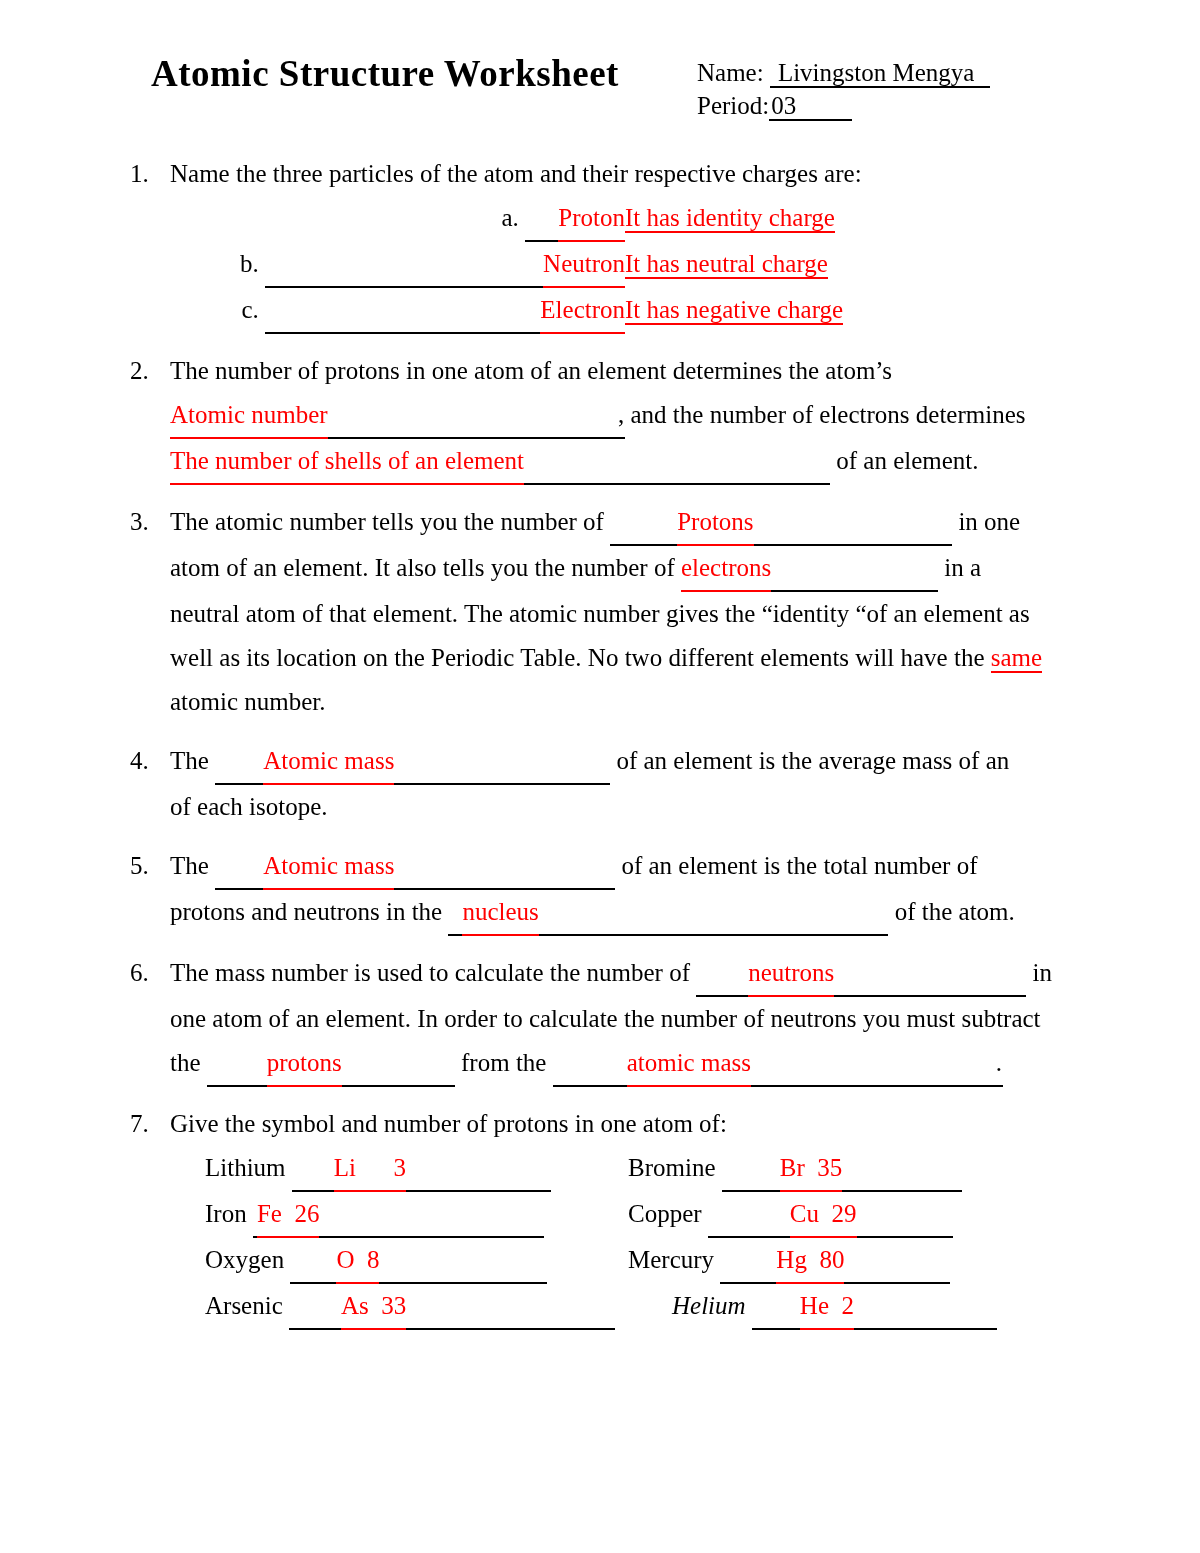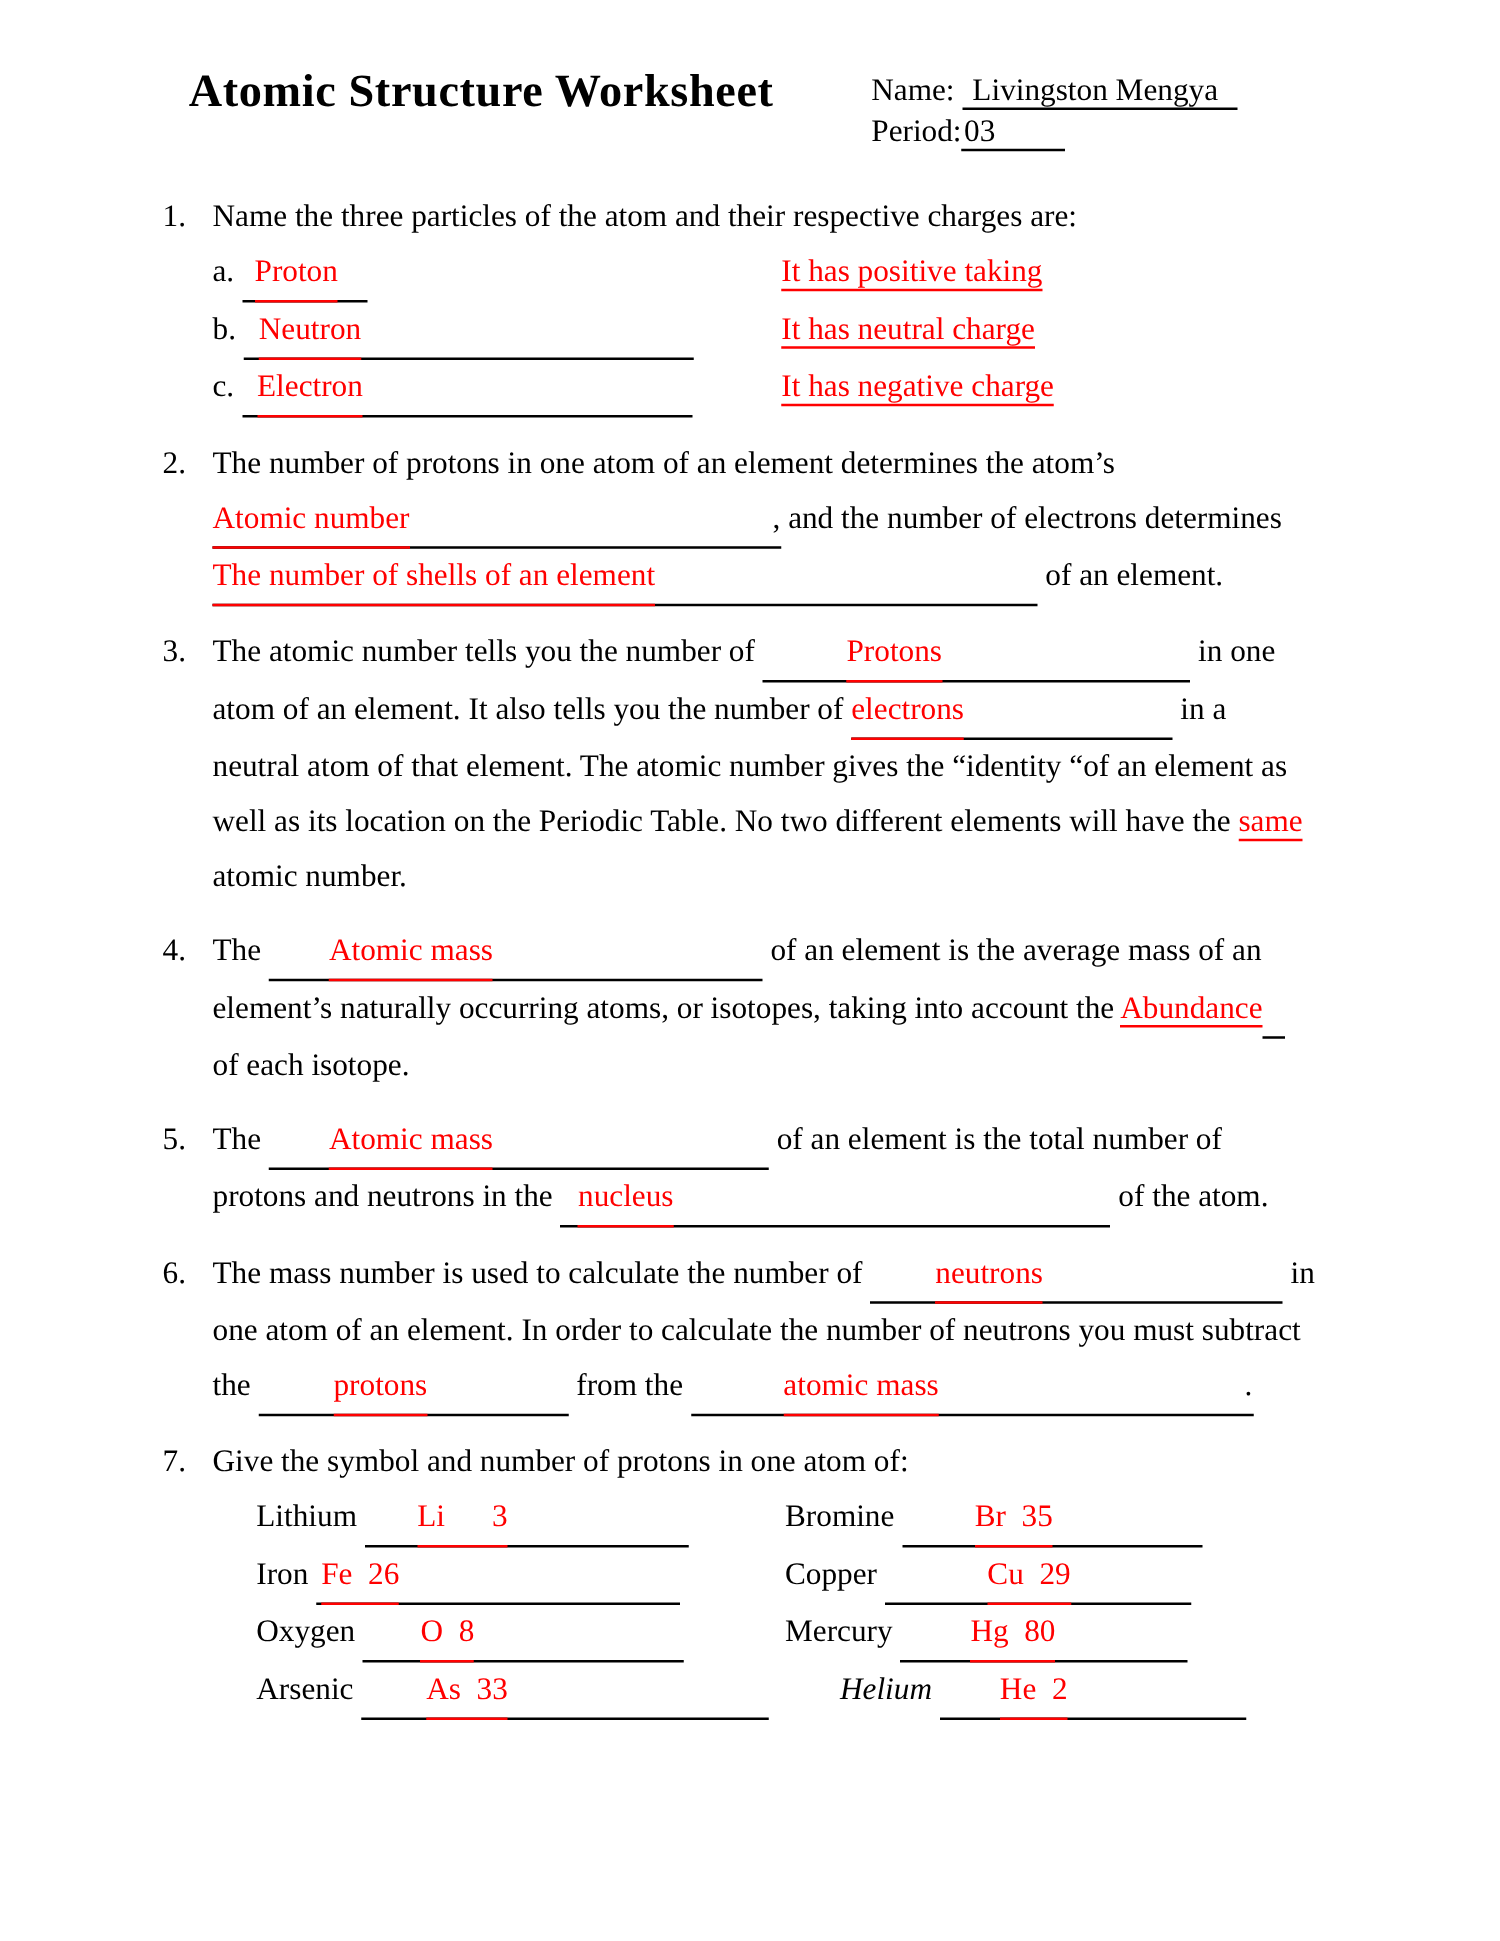--- a/index.html
+++ b/index.html
@@ -60,21 +60,21 @@
   .bk-q6a{width:330px}.bk-q6b{width:248px}.bk-q6c{width:450px}
   .bk-li{width:259px}.bk-fe{width:291px}.bk-ox{width:257px}.bk-as{width:326px}
   .bk-br{width:240px}.bk-cu{width:245px}.bk-hg{width:230px}.bk-he{width:245px}
   
   .ml4{margin-left:4px}.ml10{margin-left:10px}.ml12{margin-left:12px}
   .ml14{margin-left:14px}.ml42{margin-left:42px}.ml46{margin-left:46px}
   .ml48{margin-left:48px}.ml52{margin-left:52px}.ml56{margin-left:56px}
   .ml58{margin-left:58px}.ml60{margin-left:60px}.ml67{margin-left:67px}
   .ml72{margin-left:48px}.ml74{margin-left:74px}.ml82{margin-left:82px}
   
-  .q1-left{display:inline-block;width:455px;}
+  .q1-left{display:inline-block;width:455px;text-align:right;}
   
   .q7row{margin-left:35px;}
   .q7left{display:inline-block;width:423px;}
   .he-label{display:inline-block;margin-left:44px;font-style:italic;}
 </style>
 </head>
 <body>
 
 <div class="header">
   <div class="title">Atomic Structure Worksheet</div>
@@ -87,21 +87,21 @@
       <span>Period:</span><span class="fill period-fill">03</span>
     </div>
   </div>
 </div>
 
 <div class="q">
   <span class="qnum">1.</span>
   <div class="line">Name the three particles of the atom and their respective charges are:</div>
   <div class="line">
     <span class="q1-left"><span>a.</span>
-      <span class="blank bk-q1a"><span class="ans ml10">Proton</span></span></span><span class="ansu">It has positive taking</span>
+      <span class="blank bk-q1a"><span class="ans ml10">Proton</span></span></span><span class="ansu">It has identity charge</span>
   </div>
   <div class="line">
     <span class="q1-left"><span>b.</span>
       <span class="blank bk-q1bc"><span class="ans ml12">Neutron</span></span></span><span class="ansu">It has neutral charge</span>
   </div>
   <div class="line">
     <span class="q1-left"><span>c.</span>
       <span class="blank bk-q1bc"><span class="ans ml12">Electron</span></span></span><span class="ansu">It has negative charge</span>
   </div>
 </div>
@@ -137,24 +137,20 @@
   </div>
   <div class="line">atomic number.</div>
 </div>
 
 <div class="q">
   <span class="qnum">4.</span>
   <div class="line">
     <span>The</span>
     <span class="blank bk-q4a"><span class="ans ml48">Atomic mass</span></span>
     <span>of an element is the average mass of an</span>
-  </div>
-  <div class="line">
-    <span>element’s naturally occurring atoms, or isotopes, taking into account the</span>
-    <span class="ansu">Abundance</span><span class="blank bk-dash"></span>
   </div>
   <div class="line">of each isotope.</div>
 </div>
 
 <div class="q">
   <span class="qnum">5.</span>
   <div class="line">
     <span>The</span>
     <span class="blank bk-q5a"><span class="ans ml48">Atomic mass</span></span>
     <span>of an element is the total number of</span>

